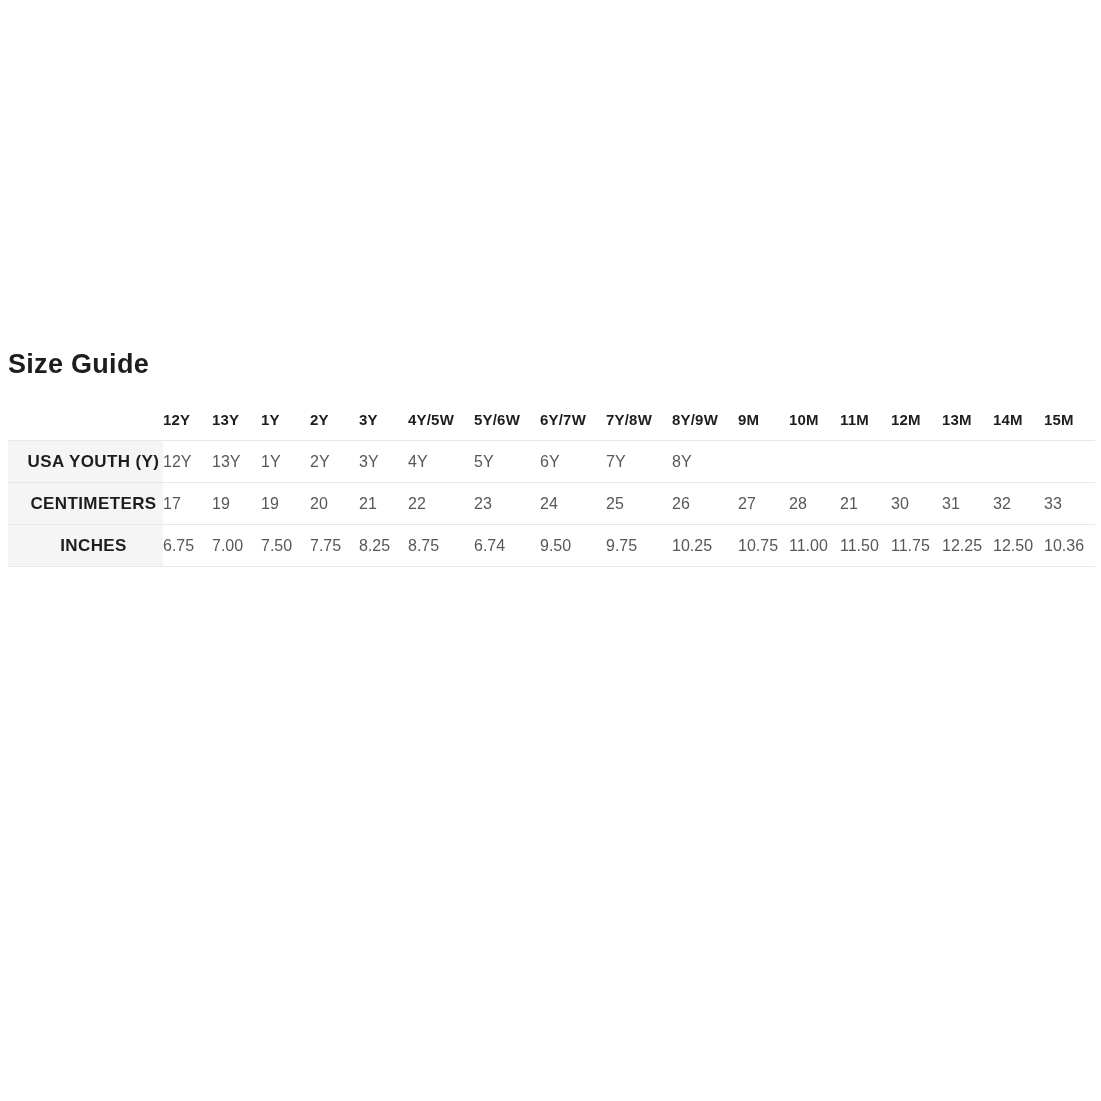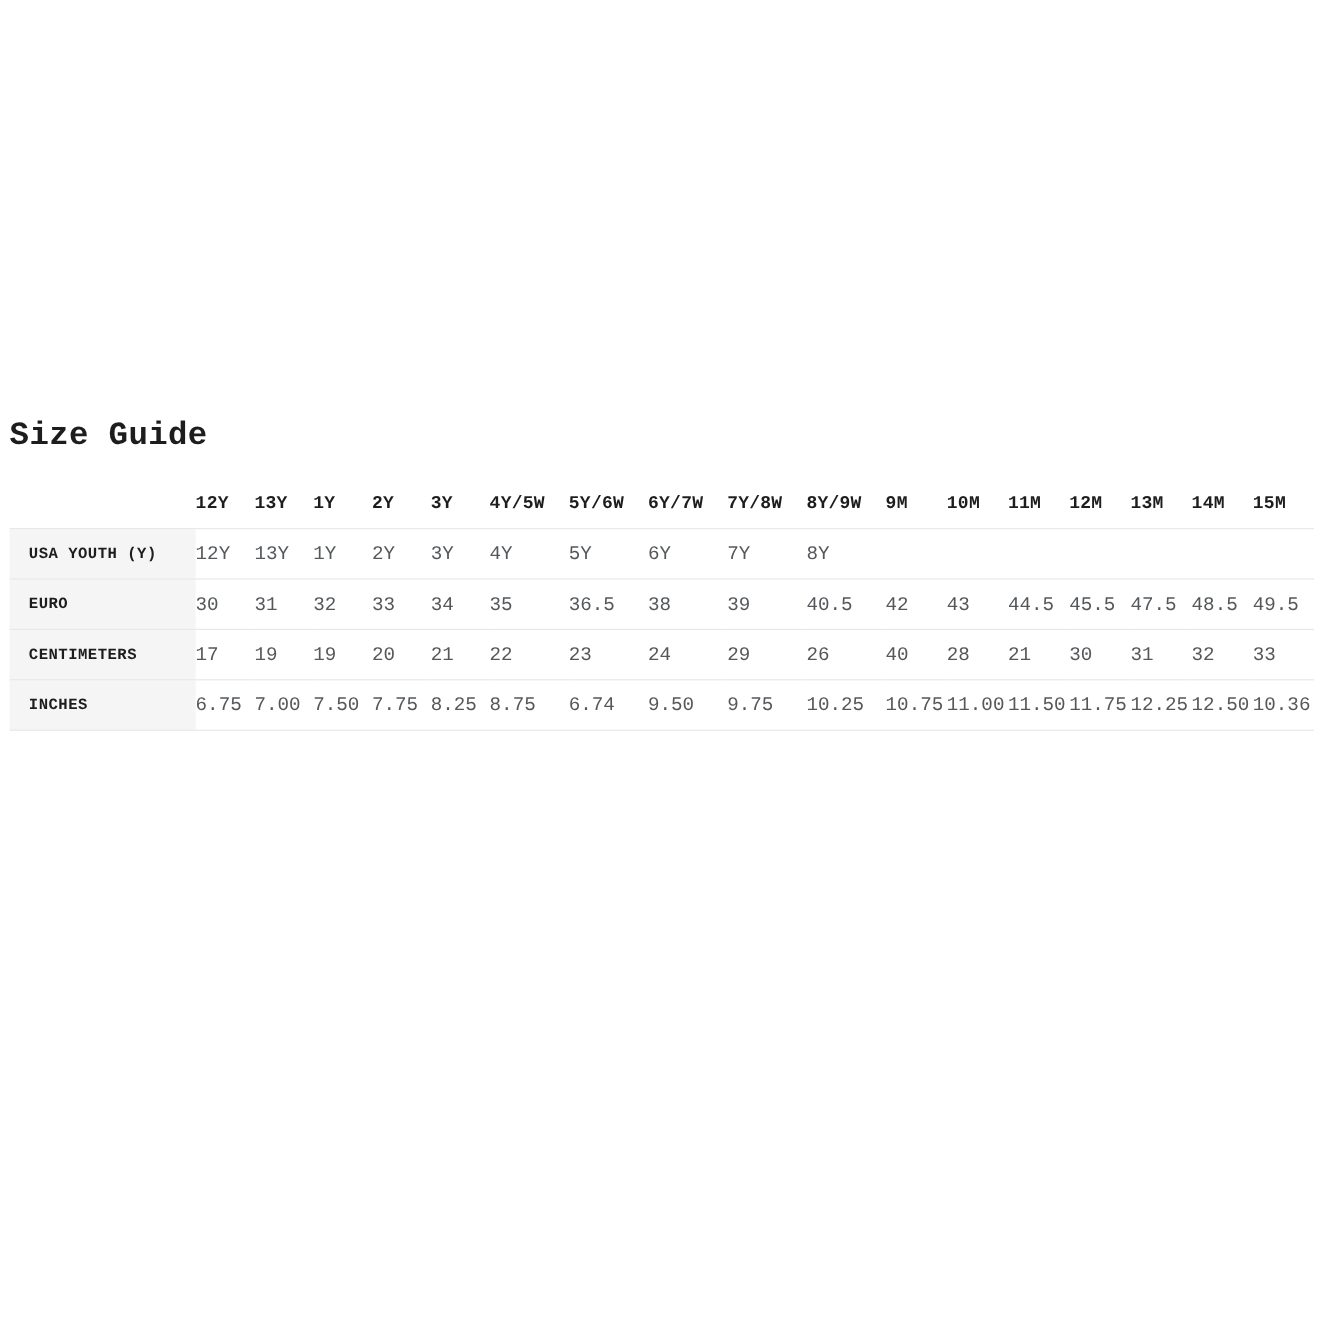--- a/index.html
+++ b/index.html
@@ -1,19 +1,19 @@
 <!DOCTYPE html>
 <html style="--heading-text: #1d1d1d; --data-text: #55585b; --label-bg: #f5f5f5; --border: #e8e8e8;"><head>
 <meta charset="utf-8">
 <style>
   html, body { margin: 0; padding: 0; background: #ffffff; }
   .page {
     width: 1101px; height: 790px; position: relative; overflow: hidden;
     background: #ffffff;
-    font-family: Liberation Mono, monospace;
+    font-family: Liberation Sans, sans-serif;
   }
   .content { position: absolute; top: 349px; left: 8px; }
   .title {
     margin: 0; font-size: 27px; line-height: 30px; font-weight: 700;
     color: var(--heading-text, #1d1d1d); letter-spacing: 0.3px;
   }
   table.size-guide {
     border-collapse: collapse; table-layout: fixed;
     width: 1087px; margin-top: 20px;
   }
@@ -24,22 +24,22 @@
   thead th {
     height: 41px; padding: 0;
     font-size: 15px; font-weight: 700; letter-spacing: 0.2px;
     color: var(--heading-text, #1d1d1d);
     text-align: left; vertical-align: middle;
     border-bottom: 1px solid var(--border, #e8e8e8);
   }
   tbody tr { height: 42px; }
   tbody th.rowlabel {
     background: var(--label-bg, #f5f5f5);
-    text-align: left; vertical-align: middle;
-    font-size: 13px; font-weight: 700; letter-spacing: 0.4px;
+    text-align: center; vertical-align: middle;
+    font-size: 17px; font-weight: 700; letter-spacing: 0.4px;
     color: var(--heading-text, #1d1d1d);
     padding: 0 0 0 16px;
     border-bottom: 1px solid var(--border, #e8e8e8);
   }
   tbody td {
     font-size: 16px; color: var(--data-text, #55585b);
     padding: 0; vertical-align: middle; text-align: left;
     border-bottom: 1px solid var(--border, #e8e8e8);
     white-space: nowrap;
   }
@@ -111,52 +111,32 @@
             <td>8Y</td>
             <td></td>
             <td></td>
             <td></td>
             <td></td>
             <td></td>
             <td></td>
             <td></td>
           </tr>
           <tr>
-            <th class="rowlabel">EURO</th>
-            <td>30</td>
-            <td>31</td>
-            <td>32</td>
-            <td>33</td>
-            <td>34</td>
-            <td>35</td>
-            <td>36.5</td>
-            <td>38</td>
-            <td>39</td>
-            <td>40.5</td>
-            <td>42</td>
-            <td>43</td>
-            <td>44.5</td>
-            <td>45.5</td>
-            <td>47.5</td>
-            <td>48.5</td>
-            <td>49.5</td>
-          </tr>
-          <tr>
             <th class="rowlabel">CENTIMETERS</th>
             <td>17</td>
             <td>19</td>
             <td>19</td>
             <td>20</td>
             <td>21</td>
             <td>22</td>
             <td>23</td>
             <td>24</td>
-            <td>29</td>
+            <td>25</td>
             <td>26</td>
-            <td>40</td>
+            <td>27</td>
             <td>28</td>
             <td>21</td>
             <td>30</td>
             <td>31</td>
             <td>32</td>
             <td>33</td>
           </tr>
           <tr>
             <th class="rowlabel">INCHES</th>
             <td>6.75</td>

